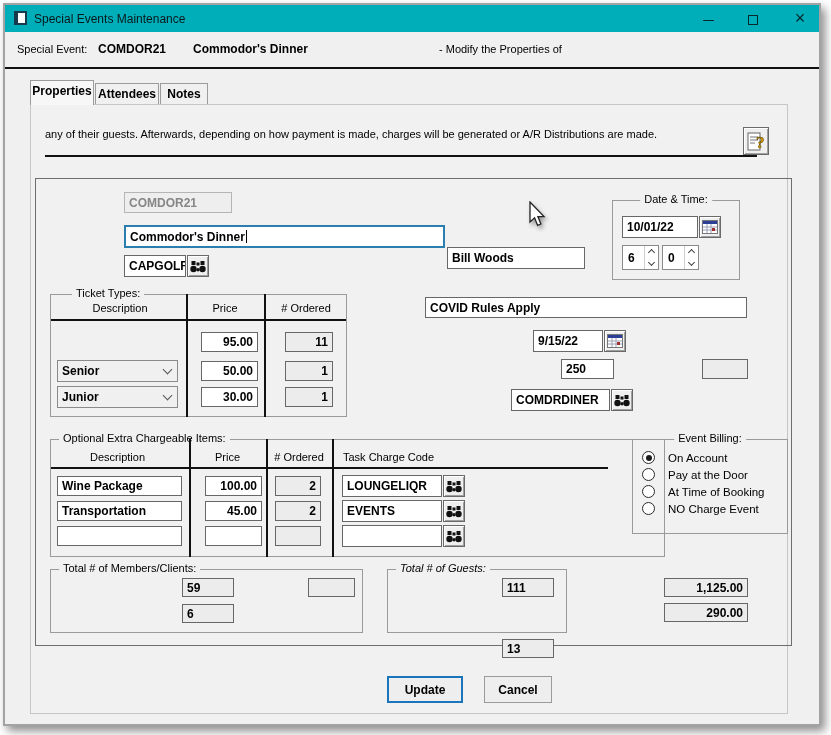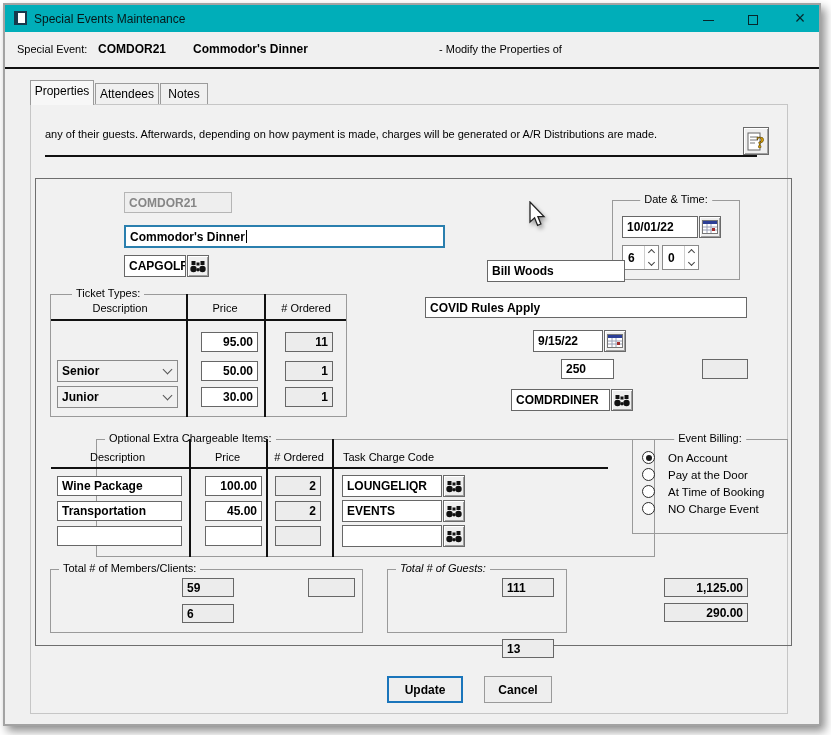--- a/index.html
+++ b/index.html
@@ -14,21 +14,21 @@
   .cap-btn{top:0;width:30px;height:27px;text-align:center;line-height:27px;color:#06272b;font-size:15px;}
   .minimize-glyph{display:inline-block;width:11px;border-top:1.5px solid #06272b;vertical-align:middle;}
   .maximize-glyph{display:inline-block;width:10px;height:10px;border:1.5px solid #06272b;vertical-align:middle;box-sizing:border-box;}
   
   .hdr{left:0;top:27px;width:814px;height:35px;background:#f0f0f0;}
   .hdr-sep{left:0;top:62px;width:814px;height:2px;background:#111;}
   .lbl{font-size:11px;color:#000;white-space:nowrap;}
   .b{font-weight:bold;font-size:12px;color:#000;white-space:nowrap;}
   
   .tab{height:21px;background:#f0f0f0;border:1px solid #9b9b9b;border-bottom:none;box-sizing:border-box;
-    font-weight:normal;font-size:12px;text-align:center;line-height:20px;z-index:3;}
+    font-weight:bold;font-size:12px;text-align:center;line-height:20px;z-index:3;}
   .tab.active{background:#f7f7f7;height:25px;z-index:5;}
   .page{left:25px;top:99px;width:758px;height:610px;background:#f1f1f1;border:1px solid #c6c6c6;box-sizing:border-box;z-index:1;}
   .intro{font-size:11px;color:#000;white-space:nowrap;z-index:2;}
   .hline{background:#111;height:2px;z-index:2;}
   
   .group{border:1px solid #9a9a9a;box-sizing:border-box;z-index:2;}
   .legend{position:absolute;top:-8px;background:#f1f1f1;padding:0 4px;font-size:11px;white-space:nowrap;}
   .formbox{left:30px;top:173px;width:757px;height:468px;border:1px solid #6e6e6e;box-sizing:border-box;z-index:2;}
   
   .tb{background:#ffffff;border:1px solid #676767;box-sizing:border-box;font-weight:bold;font-size:12px;
@@ -163,21 +163,21 @@
       <rect x="1.5" y="1" width="4" height="4"></rect>
         <rect x="10.5" y="1" width="4" height="4"></rect>
         <rect x="6.5" y="2.5" width="3" height="3"></rect>
       <circle cx="3.5" cy="9" r="3.2"></circle>
         <circle cx="12.5" cy="9" r="3.2"></circle>
         <circle cx="8" cy="9.8" r="1.7"></circle>
     </svg>
   </div>
   <div class="abs b" style="left:212px;top:253px;">Capilano Golf Club</div>
   <div class="abs lbl" style="left:370px;top:256px;">Coordinator:</div>
-  <div class="abs tb" style="left:442px;top:255px;width:138px;height:22px;margin-left:40px;">Bill Woods</div>
+  <div class="abs tb" style="left:442px;top:242px;width:138px;height:22px;">Bill Woods</div>
 
   <div class="abs group" style="left:45px;top:289px;width:297px;height:123px;">
     <span class="legend" style="left:21px;">Ticket Types:</span>
   </div>
   <div class="abs vline" style="left:181px;top:289px;height:123px;"></div>
   <div class="abs vline" style="left:259px;top:289px;height:123px;"></div>
   <div class="abs colhdr" style="left:60px;top:297px;width:110px;">Description</div>
   <div class="abs colhdr" style="left:186px;top:297px;width:68px;">Price</div>
   <div class="abs colhdr" style="left:262px;top:297px;width:78px;"># Ordered</div>
   <div class="abs hline2" style="left:46px;top:314px;width:295px;"></div>
@@ -232,21 +232,21 @@
       <rect x="1.5" y="1" width="4" height="4"></rect>
         <rect x="10.5" y="1" width="4" height="4"></rect>
         <rect x="6.5" y="2.5" width="3" height="3"></rect>
       <circle cx="3.5" cy="9" r="3.2"></circle>
         <circle cx="12.5" cy="9" r="3.2"></circle>
         <circle cx="8" cy="9.8" r="1.7"></circle>
     </svg>
   </div>
   <div class="abs b" style="left:430px;top:410px;">Commodor's Dinner &amp; Parties</div>
 
-  <div class="abs group" style="left:45px;top:434px;width:559px;height:118px;margin-left:46px;">
+  <div class="abs group" style="left:45px;top:434px;width:615px;height:118px;">
     <span class="legend" style="left:8px;">Optional Extra Chargeable Items:</span>
   </div>
   <div class="abs vline" style="left:184px;top:434px;height:118px;"></div>
   <div class="abs vline" style="left:261px;top:434px;height:118px;"></div>
   <div class="abs vline" style="left:327px;top:434px;height:118px;"></div>
   <div class="abs colhdr" style="left:55px;top:446px;width:115px;">Description</div>
   <div class="abs colhdr" style="left:188px;top:446px;width:69px;">Price</div>
   <div class="abs colhdr" style="left:263px;top:446px;width:62px;"># Ordered</div>
   <div class="abs colhdr" style="left:338px;top:446px;text-align:left;">Task Charge Code</div>
   <div class="abs hline2" style="left:46px;top:462px;width:557px;"></div>

